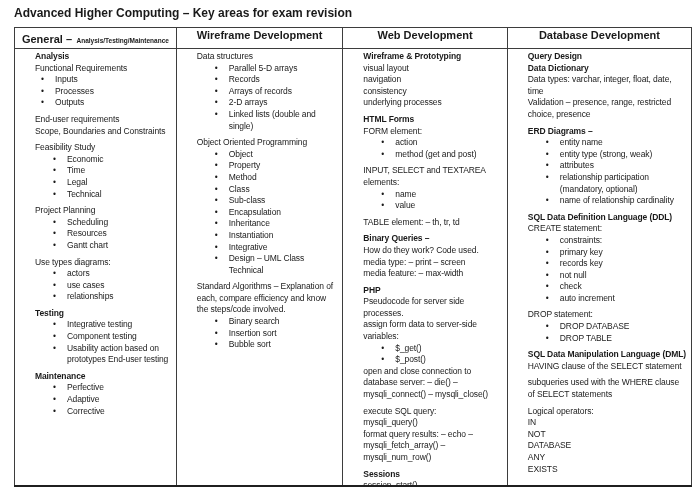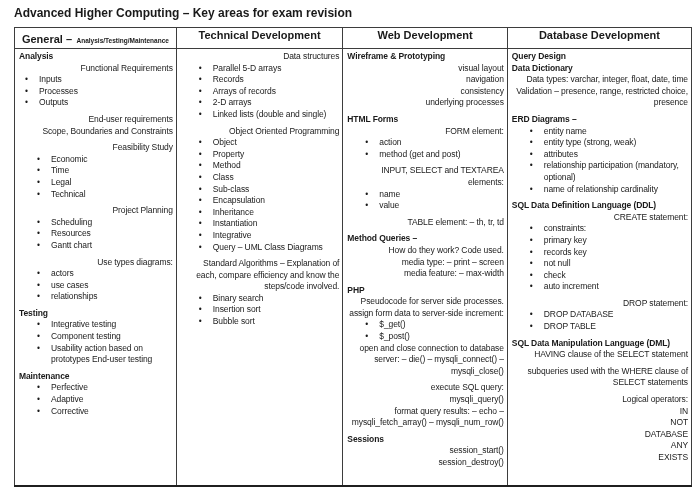--- a/index.html
+++ b/index.html
@@ -28,23 +28,24 @@
   th .hdr{
     padding:1px 2px;text-align:center;white-space:nowrap;overflow:hidden;
   }
   .hdr-main{font-size:11px;font-weight:bold;text-align:center;}
   .hdr-sub{font-size:6.5px;font-weight:bold;}
   .cellbox{
     height:434px;overflow:hidden;
     padding:2px 3px 0 4px;
     font-size:8.5px;line-height:11.6px;
     letter-spacing:-0.1px;
+    margin-left:16px;
   }
   .cellbox .h{font-weight:bold;}
-  .cellbox .p{font-weight:normal;text-align:right;}
+  .cellbox .p{font-weight:normal;}
   .cellbox .spacer{height:5px;}
   .cellbox ul{margin:0;padding:0;list-style:none;}
   .cellbox li{position:relative;}
   ul.l1 li{padding-left:20px;}
   ul.l1 li::before{content:"\2022";position:absolute;left:6px;}
   ul.l2 li{padding-left:32px;}
   ul.l2 li::before{content:"\2022";position:absolute;left:18px;}
 </style>
 </head>
 <body>
@@ -62,21 +63,21 @@
     </colgroup>
     <thead>
       <tr>
         <th>
           <div class="hdr">
             <span class="hdr-main">General –</span>
             <span class="hdr-sub">Analysis/Testing/Maintenance</span>
           </div>
         </th>
         <th>
-          <div class="hdr hdr-main">Technical Development</div>
+          <div class="hdr hdr-main">Wireframe Development</div>
         </th>
         <th>
           <div class="hdr hdr-main">Web Development</div>
         </th>
         <th>
           <div class="hdr hdr-main">Database Development</div>
         </th>
       </tr>
     </thead>
     <tbody>
@@ -146,21 +147,21 @@
               <ul class="l2">
                 <li>Object</li>
                 <li>Property</li>
                 <li>Method</li>
                 <li>Class</li>
                 <li>Sub-class</li>
                 <li>Encapsulation</li>
                 <li>Inheritance</li>
                 <li>Instantiation</li>
                 <li>Integrative</li>
-                <li>Query – UML Class Diagrams</li>
+                <li>Design – UML Class Technical</li>
               </ul>
               <div class="spacer"></div>
               <div class="p">Standard Algorithms – Explanation of each, compare efficiency and know the steps/code involved.</div>
               <ul class="l2">
                 <li>Binary search</li>
                 <li>Insertion sort</li>
                 <li>Bubble sort</li>
               </ul>
             </div>
         </td>
@@ -180,28 +181,28 @@
               </ul>
               <div class="spacer"></div>
               <div class="p">INPUT, SELECT and TEXTAREA elements:</div>
               <ul class="l2">
                 <li>name</li>
                 <li>value</li>
               </ul>
               <div class="spacer"></div>
               <div class="p">TABLE element: – th, tr, td</div>
               <div class="spacer"></div>
-              <div class="h">Method Queries –</div>
+              <div class="h">Binary Queries –</div>
               <div class="p">How do they work? Code used.</div>
               <div class="p">media type: – print – screen</div>
               <div class="p">media feature: – max-width</div>
               <div class="spacer"></div>
               <div class="h">PHP</div>
               <div class="p">Pseudocode for server side processes.</div>
-              <div class="p">assign form data to server-side increment:</div>
+              <div class="p">assign form data to server-side variables:</div>
               <ul class="l2">
                 <li>$_get()</li>
                 <li>$_post()</li>
               </ul>
               <div class="p">open and close connection to database server: – die() – mysqli_connect() – mysqli_close()</div>
               <div class="spacer"></div>
               <div class="p">execute SQL query:</div>
               <div class="p">mysqli_query()</div>
               <div class="p">format query results: – echo – mysqli_fetch_array() – mysqli_num_row()</div>
               <div class="spacer"></div>

